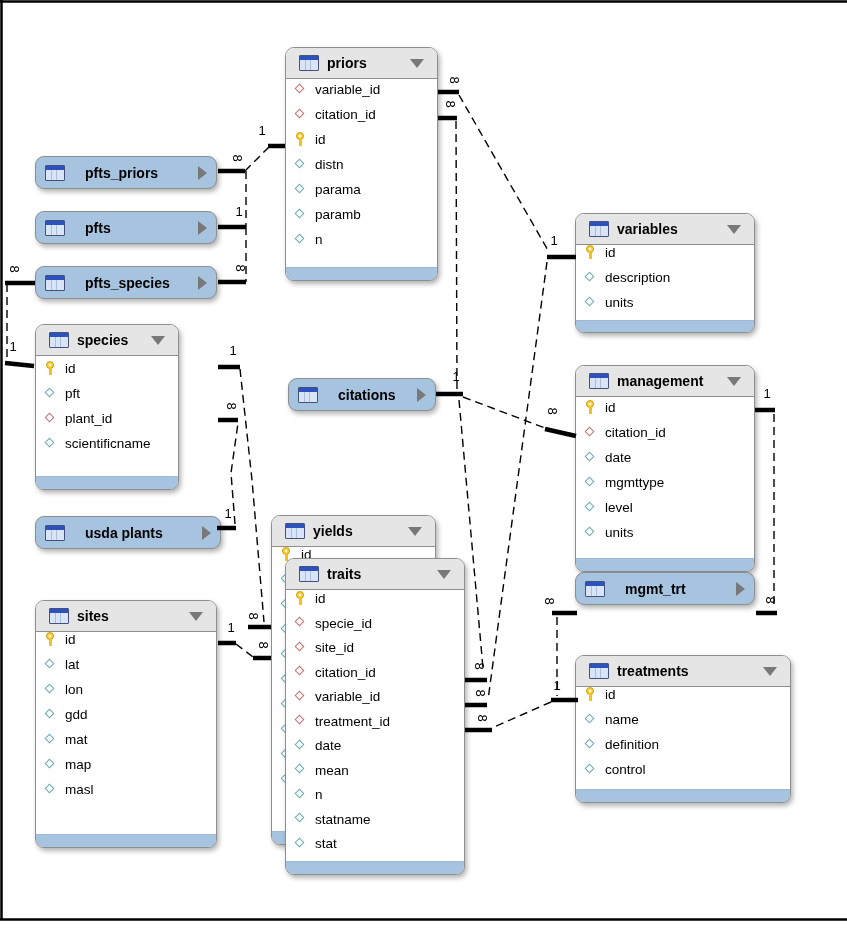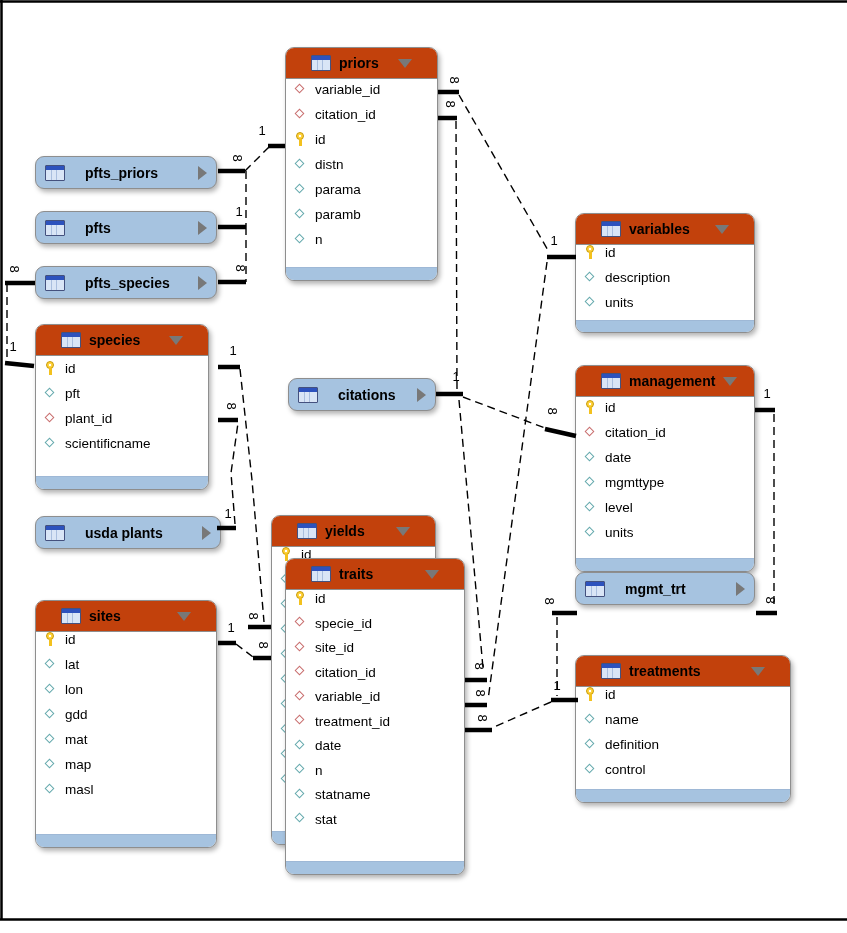--- a/index.html
+++ b/index.html
@@ -2,22 +2,22 @@
 <html><head>
 <meta charset="utf-8">
 <style>
   html,body{margin:0;padding:0;background:#fff;}
   .canvas{position:relative;width:847px;height:933px;background:#fff;overflow:hidden;
           font-family:"Liberation Sans",sans-serif;color:#000;}
   
   .table{position:absolute;display:flex;flex-direction:column;box-sizing:border-box;
          background:#fff;border:1.5px solid #8e8e8e;border-radius:9px;overflow:hidden;
          box-shadow:2px 3px 5px rgba(0,0,0,.30);}
-  .hdr{flex:0 0 30px;height:30px;background:#c2410c;display:flex;align-items:center;gap:8px;
-       padding:0 25px;border-bottom:1px solid #8e8e8e;font-weight:bold;font-size:14px;}
+  .hdr{flex:0 0 30px;height:30px;background:#e5e5e5;display:flex;align-items:center;gap:8px;
+       padding:0 13px;border-bottom:1px solid #8e8e8e;font-weight:bold;font-size:14px;}
   .body{flex:1;padding-top:var(--pt,0px);}
   .ftr{flex:0 0 12px;background:#a6c3e0;border-top:1px solid #9eb8d6;margin-top:auto;}
   .frow{display:flex;align-items:flex-start;gap:8px;height:var(--rh,25px);padding:0 7px;font-size:13.5px;}
   
   .pill{position:absolute;height:33px;box-sizing:border-box;background:#a6c3e0;
         border:1.5px solid #8e8e8e;border-radius:9px;display:flex;align-items:center;gap:20px;
         padding:0 9px;font-weight:bold;font-size:14px;box-shadow:2px 3px 5px rgba(0,0,0,.30);}
   
   .tbl-icon{width:18px;height:14px;flex:0 0 18px;border:1px solid #44517e;border-radius:1px;
             background:linear-gradient(#2d52bd 0 4px,#d9e5f6 4px);position:relative;}
@@ -100,21 +100,21 @@
     <span class="flabel">pfts</span>
     <span class="arr-r"></span>
   </div>
 
   <div class="pill" style="left:35px;top:266px;width:182px">
     <span class="tbl-icon"></span>
     <span class="flabel">pfts_species</span>
     <span class="arr-r"></span>
   </div>
 
-  <div class="table" style="left:35px;top:324px;width:174px;height:166px;--pt:5px">
+  <div class="table" style="left:35px;top:324px;width:144px;height:166px;--pt:5px">
     <div class="hdr">
       <span class="tbl-icon"></span>
       <span class="flabel">species</span>
       <span class="arr-d"></span>
     </div>
     <div class="body">
         <div class="frow">
           <span class="fic ic-key"></span>
           <span class="flabel">id</span>
         </div>
@@ -263,20 +263,24 @@
           <span class="fic ic-fk"></span>
           <span class="flabel">variable_id</span>
         </div>
         <div class="frow">
           <span class="fic ic-fk"></span>
           <span class="flabel">treatment_id</span>
         </div>
         <div class="frow">
           <span class="fic ic-attr"></span>
           <span class="flabel">date</span>
+        </div>
+        <div class="frow">
+          <span class="fic ic-attr"></span>
+          <span class="flabel">mean</span>
         </div>
         <div class="frow">
           <span class="fic ic-attr"></span>
           <span class="flabel">n</span>
         </div>
         <div class="frow">
           <span class="fic ic-attr"></span>
           <span class="flabel">statname</span>
         </div>
         <div class="frow">

